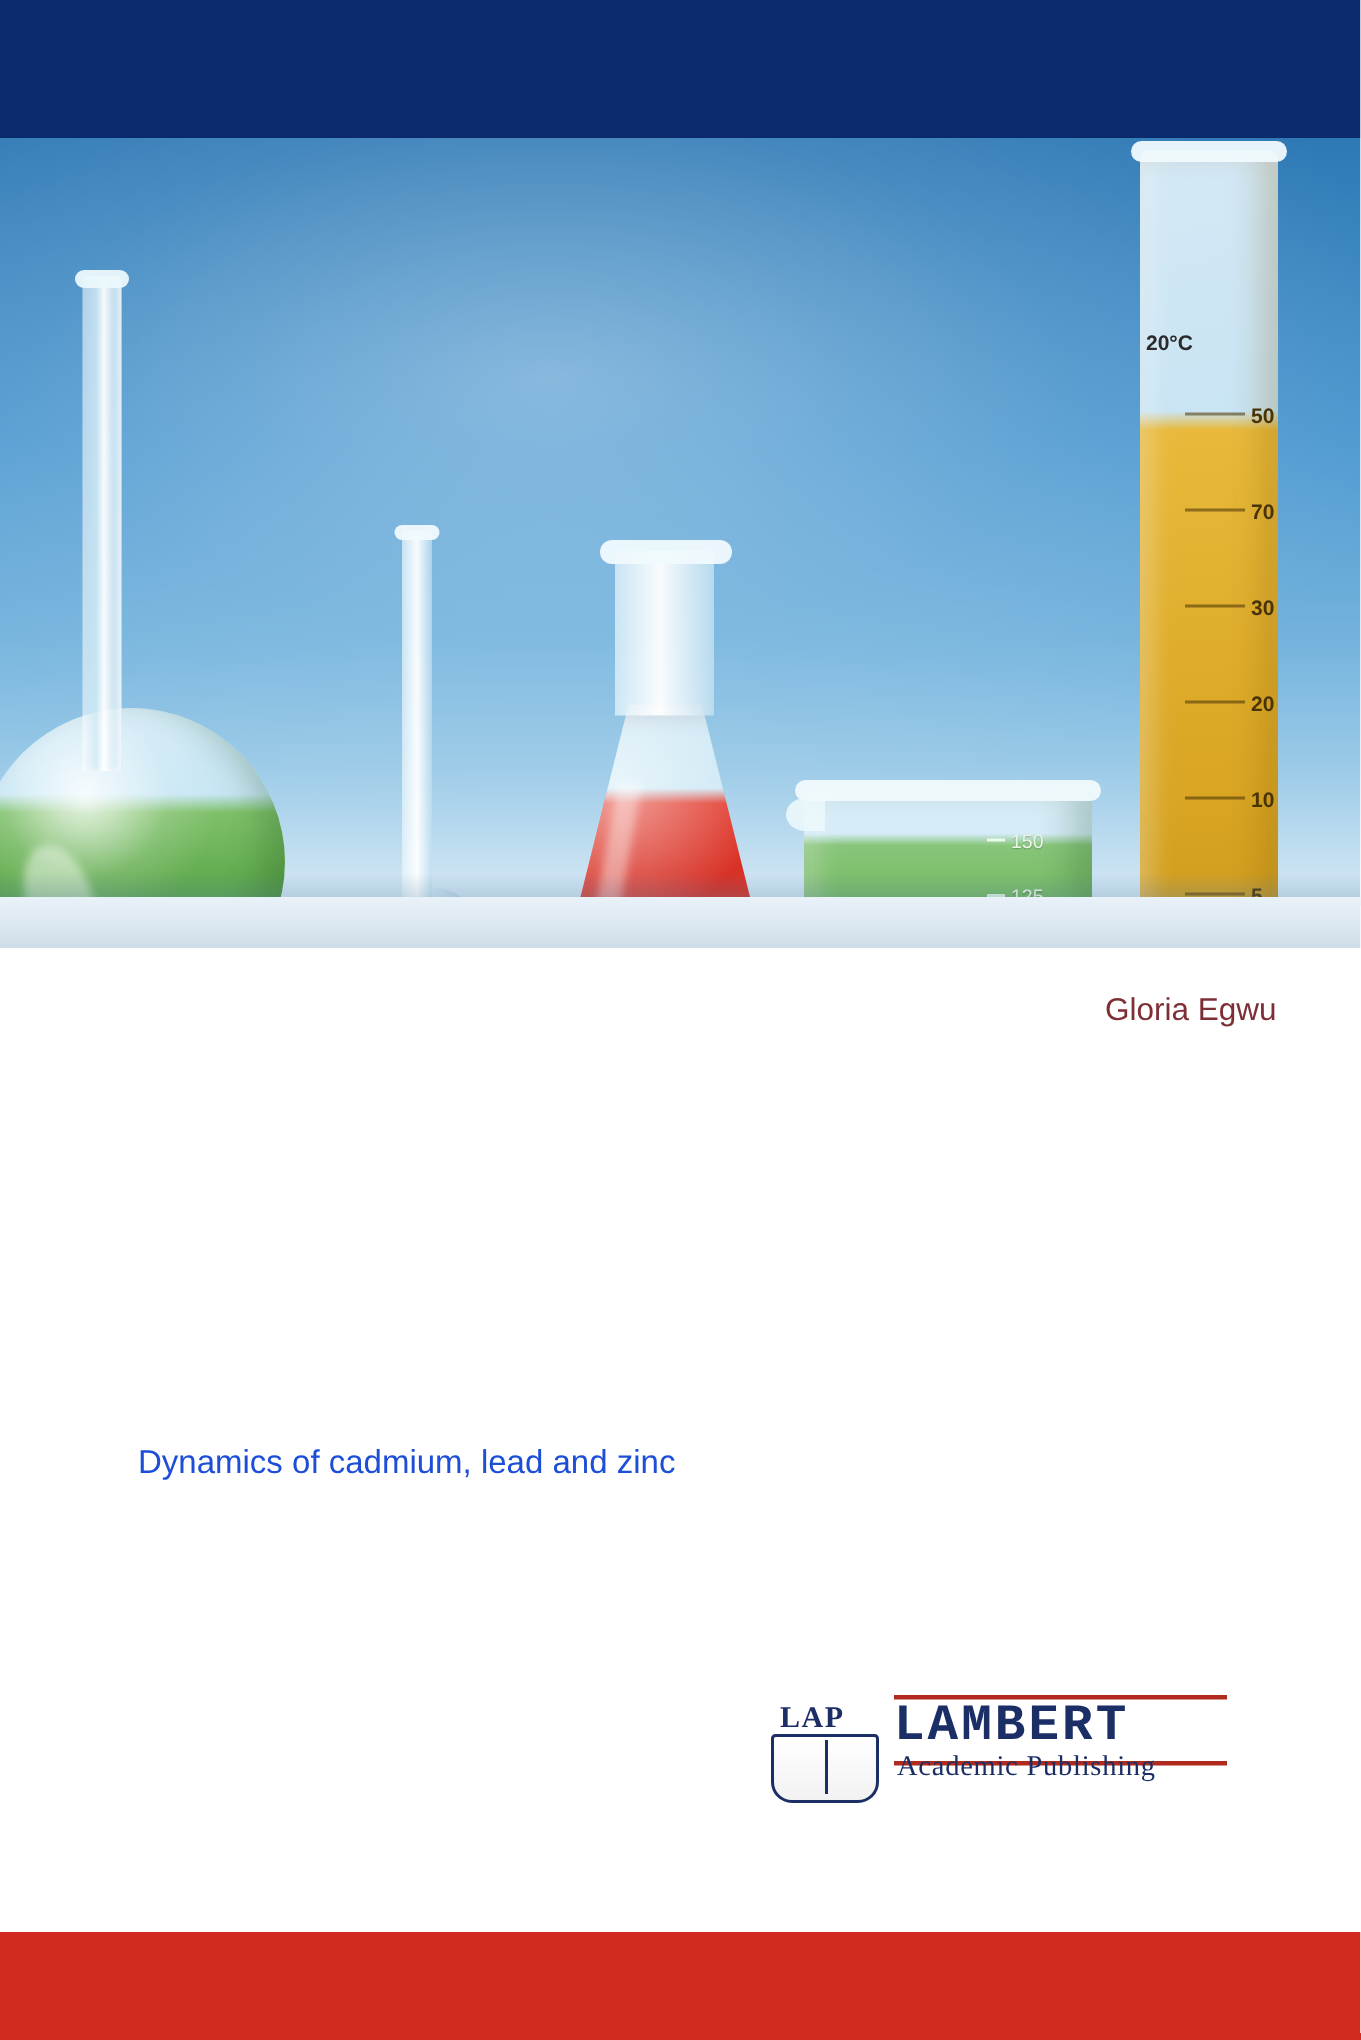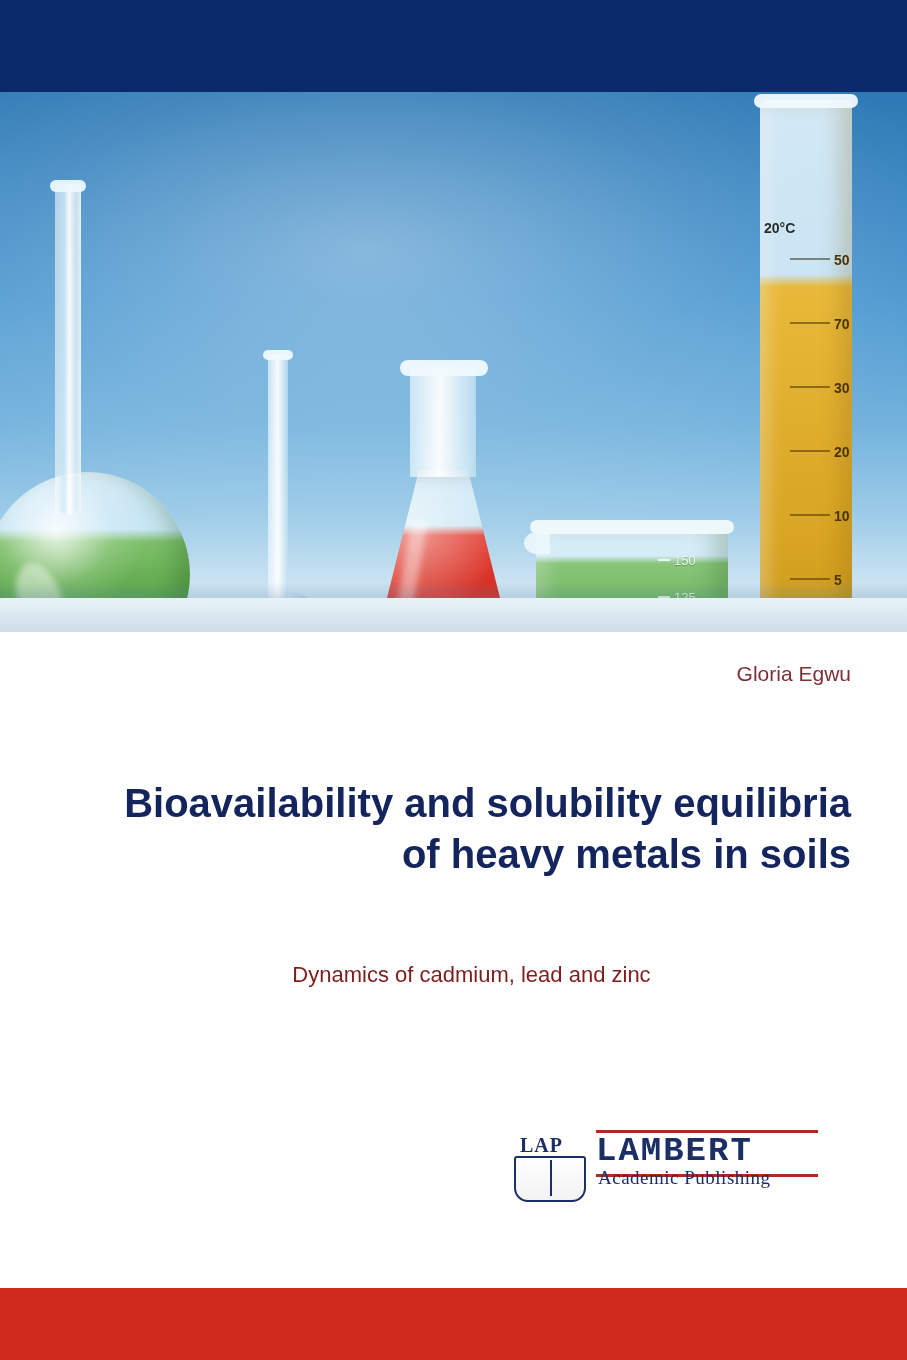--- a/index.html
+++ b/index.html
@@ -232,20 +232,21 @@
     left: 818px; top: 160px;
     width: 60px;
     color: #4a3405;
     font-size: 14px;
     font-weight: bold;
   }
   .cyl-marks div {
     position: relative;
     margin-bottom: 48px;
     padding-left: 16px;
+    margin-top: 17px;
   }
   .cyl-marks div:before {
     content: "";
     position: absolute;
     left: -28px; top: 6px;
     width: 40px; height: 2px;
     background: rgba(70,50,5,0.55);
   }
   .cyl-temp {
     position: absolute;
@@ -273,22 +274,22 @@
     color: #14255e;
     text-align: right;
     line-height: 1.28;
   }
   .subtitle {
     position: absolute;
     left: 92px;
     right: 92px;
     top: 962px;
     font-size: 22px;
-    color: #7f1d1d;
-    text-align: center;
+    color: #1d4ed8;
+    text-align: left;
   }
 
   
   .logo {
     position: absolute;
     left: 512px;
     top: 1128px;
     width: 306px;
     height: 78px;
     text-align: center;
@@ -425,21 +426,20 @@
       <div class="bulb-hl"></div>
       <div class="neck"></div>
       <div class="lip"></div>
     </div>
 
     <div class="bench-shadow"></div>
     <div class="bench"></div>
   </div>
 
   <div class="author">Gloria Egwu</div>
-  <div class="title">Bioavailability and solubility equilibria of heavy metals in soils</div>
   <div class="subtitle">Dynamics of cadmium, lead and zinc</div>
 
   <div class="logo">
     <div class="book">
       <div class="lap">LAP</div>
       <div class="bookshape"></div>
     </div>
     <div class="rule-top"></div>
     <div class="lambert">LAMBERT</div>
     <div class="rule-bottom"></div>

